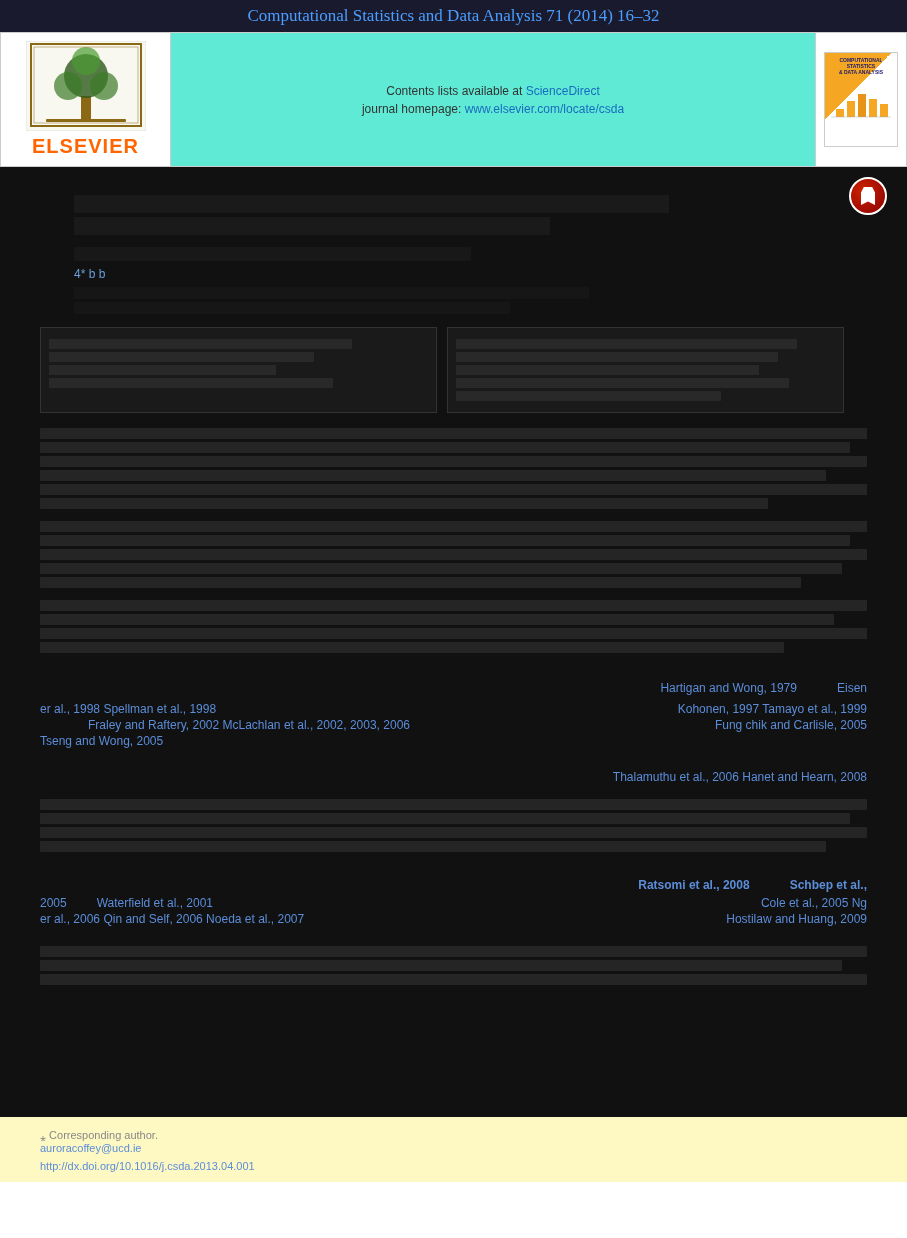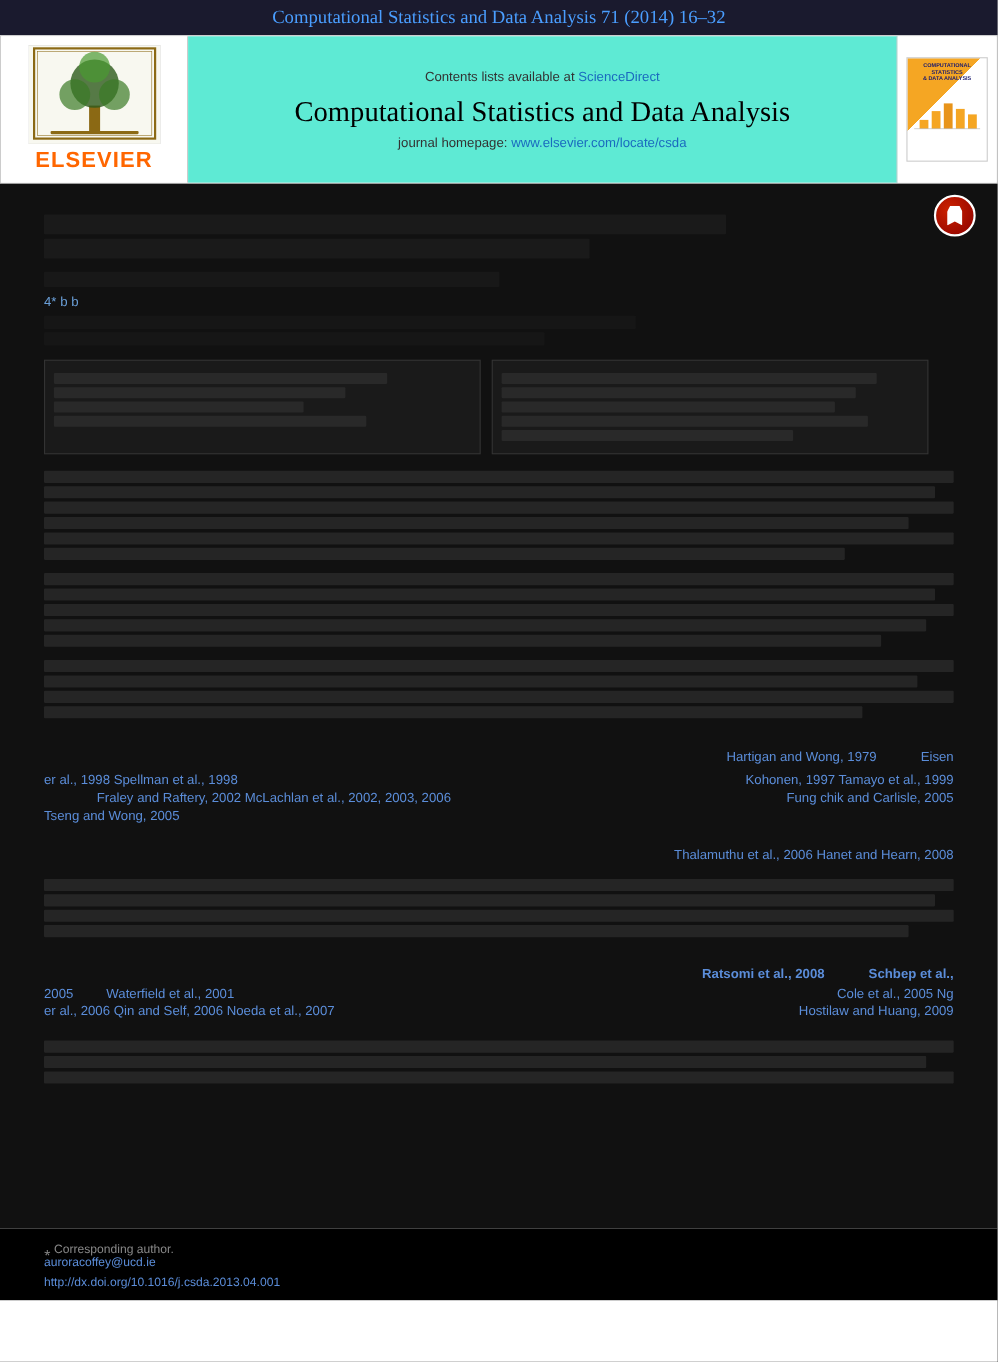--- a/index.html
+++ b/index.html
@@ -122,20 +122,21 @@
       min-height: 950px;
       position: relative;
     }
 
     
     .article-header {
       color: #fff;
       padding: 10px 0 5px 0;
       min-height: 130px;
       position: relative;
+      margin-left: 34px;
     }
 
     .badge-icon {
       position: absolute;
       right: 20px;
       top: 10px;
       width: 38px;
       height: 38px;
       border-radius: 50%;
       background: radial-gradient(circle at 35% 35%, #cc2200, #8b0000);
@@ -168,21 +169,21 @@
     }
     .ref-link {
       color: #5b8dd9;
       text-decoration: none;
       font-size: 12px;
       font-family: Arial, sans-serif;
     }
 
     
     .footer-section {
-      background: #000000;
+      background: #fef9c3;
       padding: 10px 40px;
       color: #888;
       font-size: 11px;
       font-family: Arial, sans-serif;
     }
     .footer-email a {
       color: #5b8dd9;
       text-decoration: none;
     }
     .footer-doi a {
@@ -229,21 +230,20 @@
       <rect x="8" y="6" width="104" height="76" fill="none" stroke="#8B6914" stroke-width="0.5"></rect>
     </svg>
     <div class="elsevier-text">ELSEVIER</div>
   </div>
 
   <div class="header-center">
     <div class="header-contents-text">
       <span>Contents lists available at</span>
       <a>ScienceDirect</a>
     </div>
-    <div class="journal-title">Computational Statistics and Data Analysis</div>
     <div class="journal-homepage">
       <span>journal homepage:</span>
       <a>www.elsevier.com/locate/csda</a>
     </div>
   </div>
 
   <div class="header-right">
     <div class="journal-cover">
       <div class="cover-title-text">
         <span>COMPUTATIONAL</span><br>

